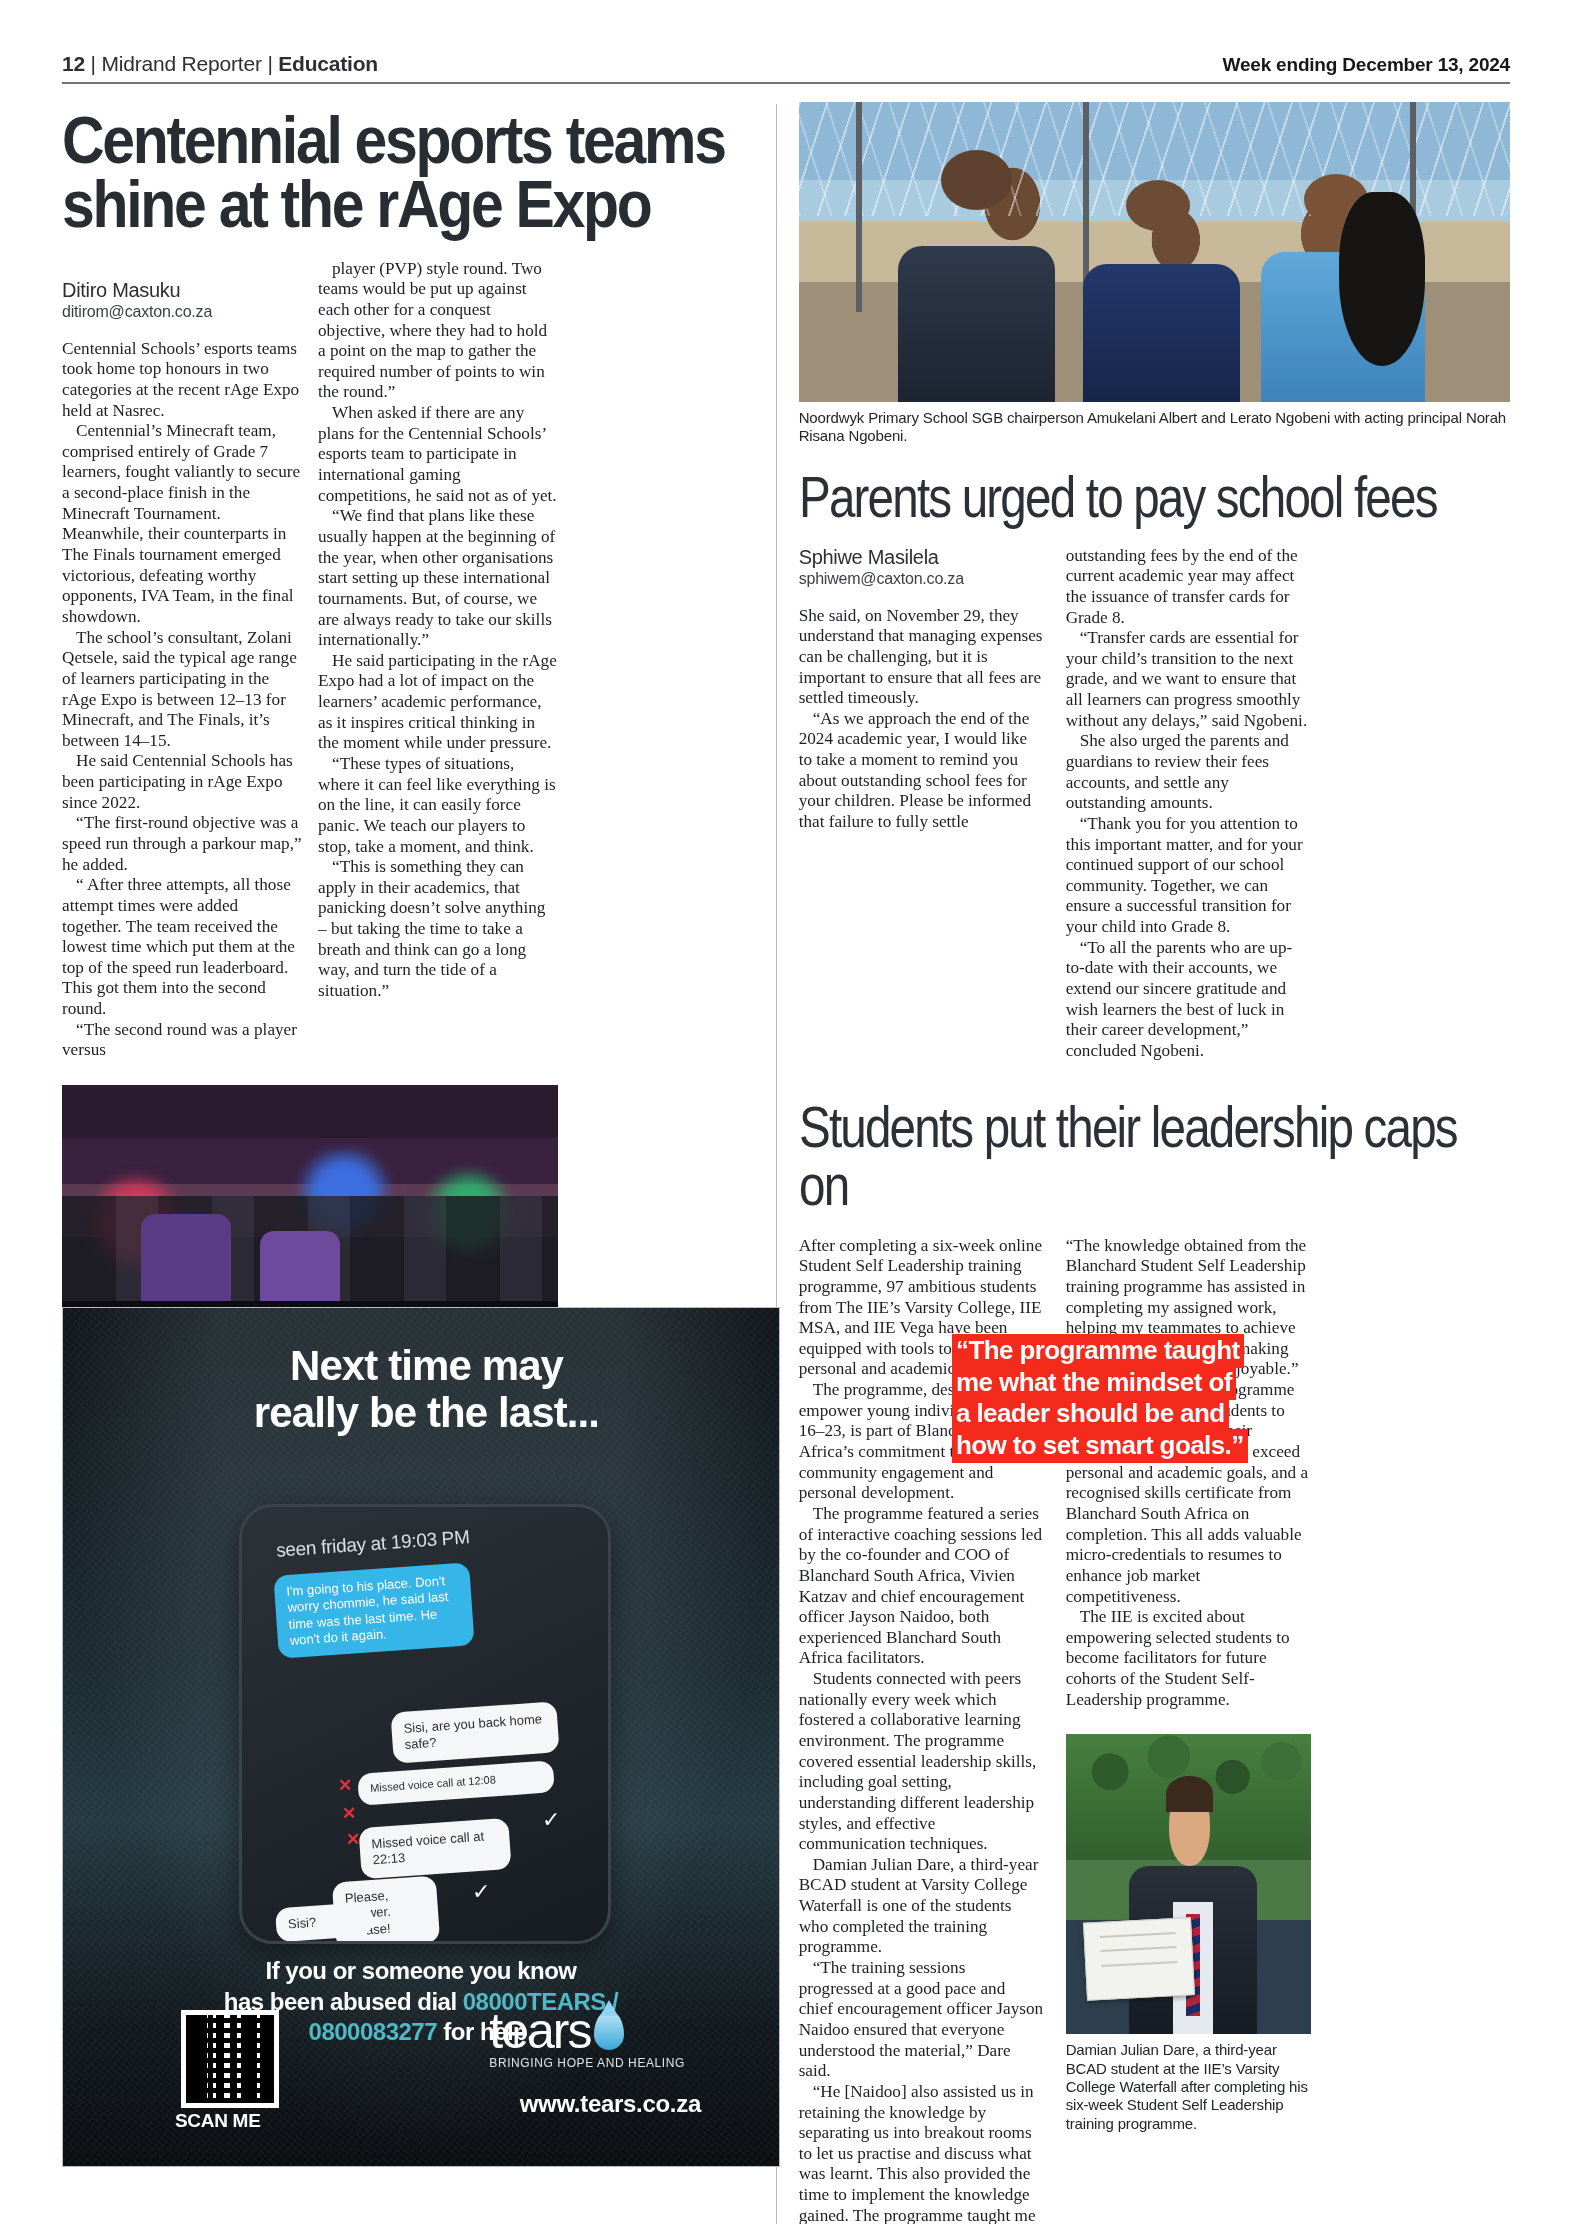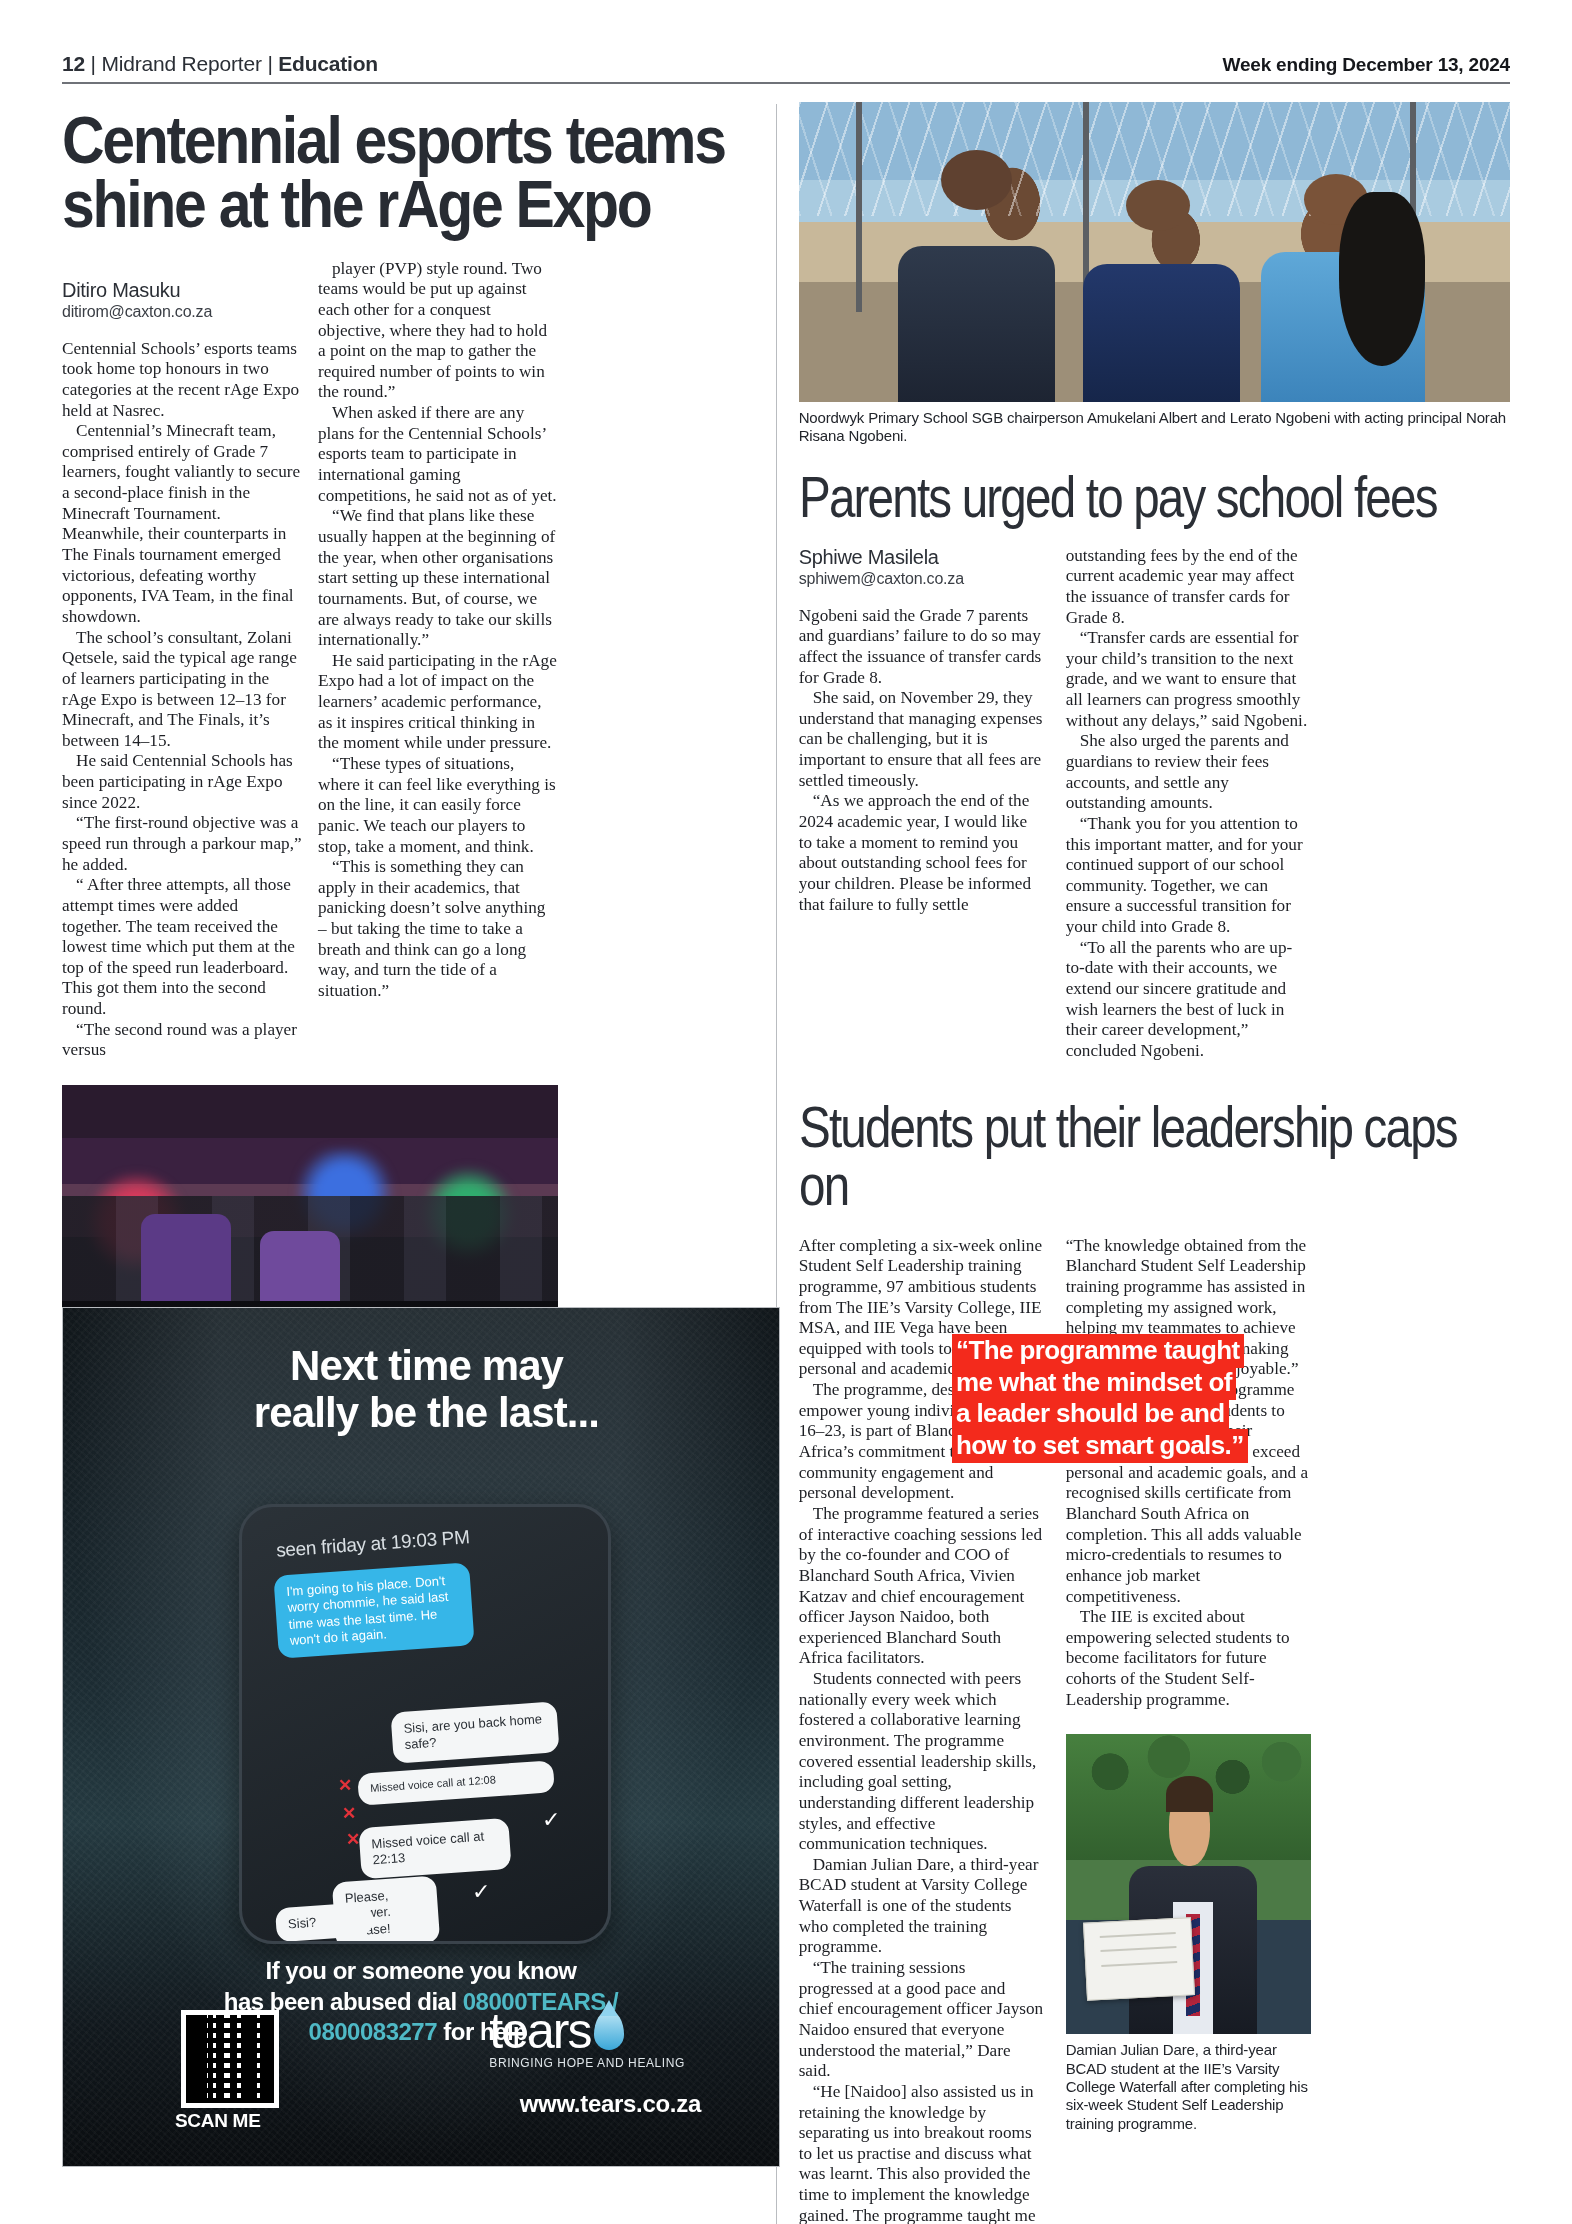--- a/index.html
+++ b/index.html
@@ -315,21 +315,20 @@
 
       <h2 class="hl-sec" style="margin-top:22px;">Parents urged to pay school fees</h2>
 
       <div class="cols2" style="margin-top:20px; gap:22px;">
         <div class="c" style="width:245px">
           <div class="byline" style="margin-top:0">
             <div class="name">Sphiwe Masilela</div>
             <div class="mail">sphiwem@caxton.co.za</div>
           </div>
           <div style="height:18px"></div>
-          <p class="bt">Ngobeni said the Grade 7 parents and guardians’ failure to do so may affect the issuance of transfer cards for Grade 8.</p>
           <p class="bt">She said, on November 29, they understand that managing expenses can be challenging, but it is important to ensure that all fees are settled timeously.</p>
           <p class="bt">“As we approach the end of the 2024 academic year, I would like to take a moment to remind you about outstanding school fees for your children. Please be informed that failure to fully settle</p>
         </div>
         <div class="c" style="width:245px">
           <p class="bt">outstanding fees by the end of the current academic year may affect the issuance of transfer cards for Grade 8.</p>
           <p class="bt">“Transfer cards are essential for your child’s transition to the next grade, and we want to ensure that all learners can progress smoothly without any delays,” said Ngobeni.</p>
           <p class="bt">She also urged the parents and guardians to review their fees accounts, and settle any outstanding amounts.</p>
           <p class="bt">“Thank you for you attention to this important matter, and for your continued support of our school community. Together, we can ensure a successful transition for your child into Grade 8.</p>
           <p class="bt">“To all the parents who are up-to-date with their accounts, we extend our sincere gratitude and wish learners the best of luck in their career development,” concluded Ngobeni.</p>
         </div>

